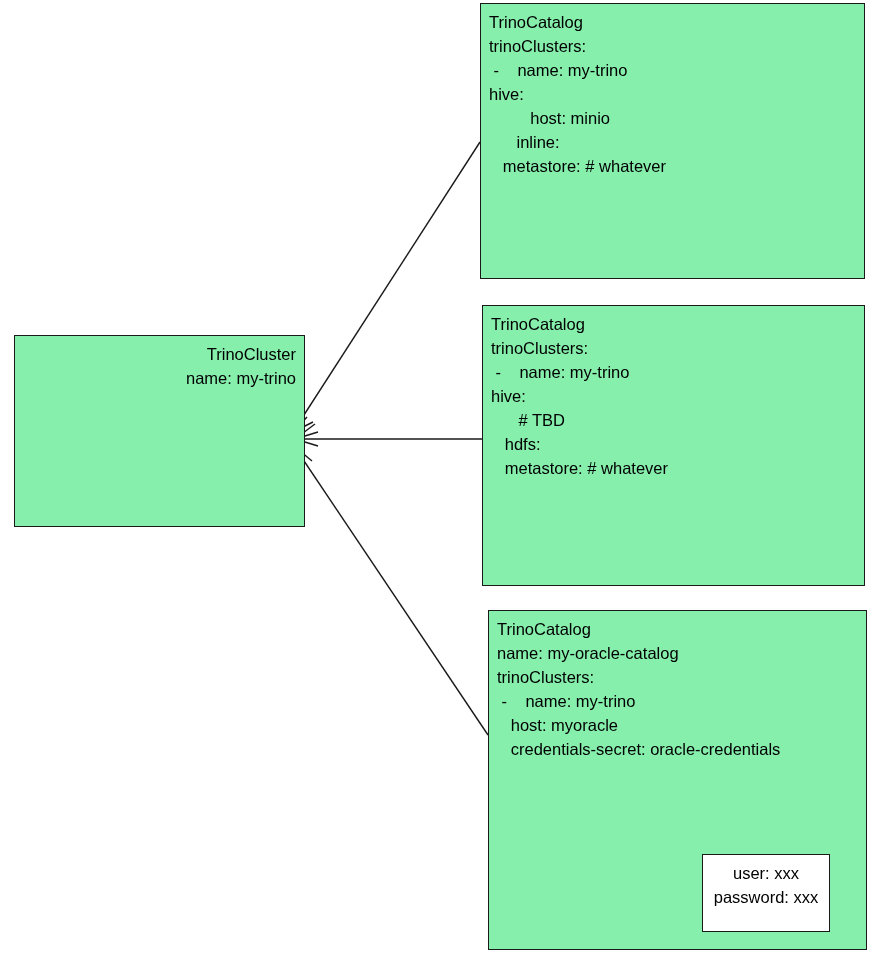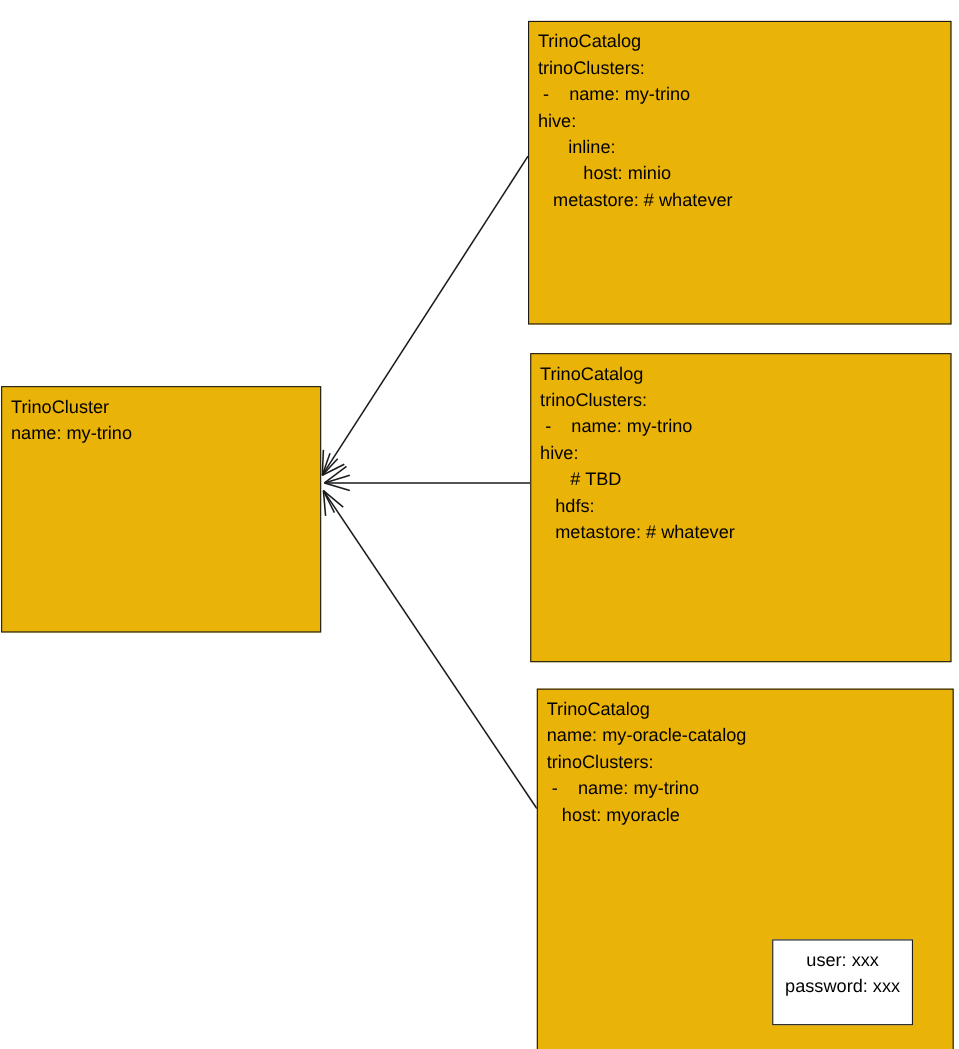--- a/index.html
+++ b/index.html
@@ -21,43 +21,42 @@
     left: 0;
     top: 0;
     width: 872px;
     height: 954px;
     pointer-events: none;
   }
   .node {
     position: absolute;
     box-sizing: border-box;
     border: 1px solid #1a1a1a;
-    background: #eab308;
+    background: #86efac;
     padding: 6px 8px;
-    margin-top: 16px;
   }
   .line {
     font-size: 16.5px;
     line-height: 24px;
     white-space: pre;
   }
   .secret-box {
     position: absolute;
     box-sizing: border-box;
     border: 1px solid #1a1a1a;
     background: #ffffff;
     padding: 6px 10px;
   }
   .secret-line {
     font-size: 16.5px;
     line-height: 24px;
     white-space: pre;
     text-align: center;
   }
-  #cluster-node { left: 1px; top: 335px; width: 291px; height: 224px; }
+  #cluster-node { left: 14px; top: 335px; width: 291px; height: 192px; text-align: right; }
   #catalog-node-1 { left: 480px; top: 3px; width: 385px; height: 276px; }
   #catalog-node-2 { left: 482px; top: 305px; width: 383px; height: 281px; }
   #catalog-node-3 { left: 488px; top: 610px; width: 379px; height: 340px; }
   #secret-node { left: 702px; top: 854px; width: 128px; height: 78px; }
 </style>
 </head>
 <body>
 
 <div id="canvas">
 
@@ -96,41 +95,42 @@
   <div class="node" id="cluster-node">
     <div class="line">TrinoCluster</div>
     <div class="line">name: my-trino</div>
   </div>
 
   <div class="node" id="catalog-node-1">
     <div class="line">TrinoCatalog</div>
     <div class="line">trinoClusters:</div>
     <div class="line"> -    name: my-trino</div>
     <div class="line">hive:</div>
+    <div class="line">         host: minio</div>
     <div class="line">      inline:</div>
-    <div class="line">         host: minio</div>
     <div class="line">   metastore: # whatever</div>
   </div>
 
   <div class="node" id="catalog-node-2">
     <div class="line">TrinoCatalog</div>
     <div class="line">trinoClusters:</div>
     <div class="line"> -    name: my-trino</div>
     <div class="line">hive:</div>
     <div class="line">      # TBD</div>
     <div class="line">   hdfs:</div>
     <div class="line">   metastore: # whatever</div>
   </div>
 
   <div class="node" id="catalog-node-3">
     <div class="line">TrinoCatalog</div>
     <div class="line">name: my-oracle-catalog</div>
     <div class="line">trinoClusters:</div>
     <div class="line"> -    name: my-trino</div>
     <div class="line">   host: myoracle</div>
+    <div class="line">   credentials-secret: oracle-credentials</div>
   </div>
 
   <div class="secret-box" id="secret-node">
     <div class="secret-line">user: xxx</div>
     <div class="secret-line">password: xxx</div>
   </div>
 
 </div>
 
 </body></html>

